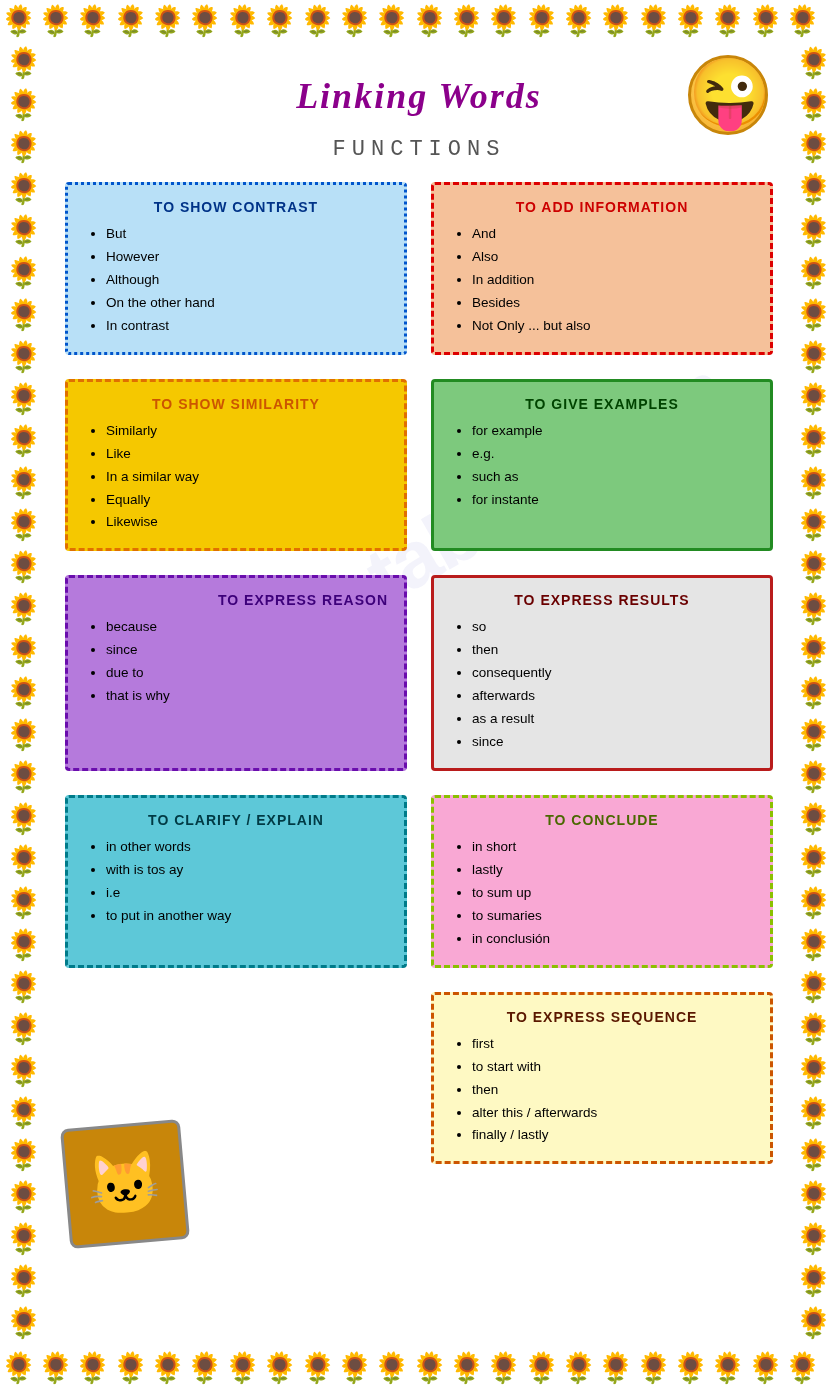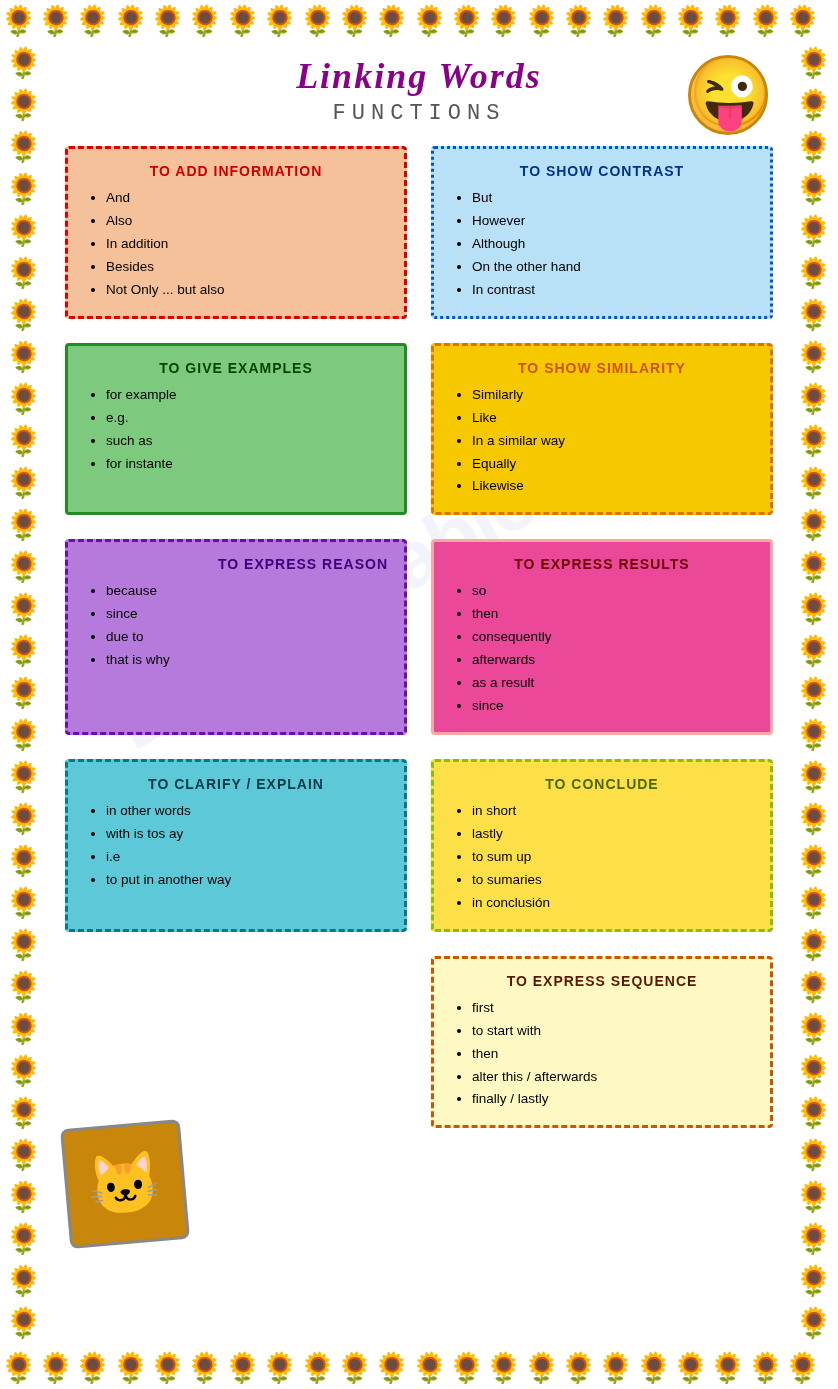--- a/index.html
+++ b/index.html
@@ -54,21 +54,21 @@
       overflow: hidden;
     }
 
     .garfield::before {
       content: "🐱";
       font-size: 60px;
     }
 
     .content {
       position: relative;
-      padding: 45px 65px 45px 65px;
+      padding: 65px 65px 45px 65px;
       z-index: 1;
     }
 
     
     .title-section {
       text-align: center;
       margin-bottom: 20px;
       margin-top: 10px;
     }
 
@@ -80,21 +80,21 @@
       font-weight: bold;
       letter-spacing: 2px;
     }
 
     .title-sub {
       font-family: 'Courier New', monospace;
       font-size: 22px;
       color: #555;
       letter-spacing: 6px;
       font-weight: normal;
-      margin-top: 4px;
+      margin-top: 20px;
     }
 
     
     .grid {
       display: grid;
       grid-template-columns: 1fr 1fr;
       gap: 24px;
       margin-bottom: 24px;
     }
 
@@ -145,34 +145,34 @@
     }
     .border-solid-green .card-title { color: #004400; }
 
     .border-dashed-purple {
       border: 3px dashed #6a0dad;
       background: #b57adc;
     }
     .border-dashed-purple .card-title { color: #3d007a; text-align: right; }
 
     .border-solid-red {
-      border: 3px solid #fca5a5;
-      background: #ec4899;
+      border: 3px solid #b91c1c;
+      background: #e5e5e5;
     }
     .border-solid-red .card-title { color: #6a0000; }
 
     .border-dashed-teal {
       border: 3px dashed #007b8a;
       background: #5dc8d8;
     }
     .border-dashed-teal .card-title { color: #003a44; }
 
     .border-dashed-yellow-green {
       border: 3px dashed #8bc000;
-      background: #fde047;
+      background: #f9a8d4;
     }
     .border-dashed-yellow-green .card-title { color: #4a6800; }
 
     .border-dashed-orange2 {
       border: 3px dashed #cc5500;
       background: #fef9c3;
     }
     .border-dashed-orange2 .card-title { color: #5a1800; }
 
     
@@ -390,60 +390,60 @@
   <div class="watermark">ESLprintables.com</div>
 
   <div class="content">
 
     <div class="title-section">
       <div class="title-main">Linking Words</div>
       <div class="title-sub">FUNCTIONS</div>
     </div>
 
     <div class="grid">
+      <div class="card border-dotted-blue">
+        <div class="card-title">TO SHOW CONTRAST</div>
+        <ul>
+          <li>But</li>
+          <li>However</li>
+          <li>Although</li>
+          <li>On the other hand</li>
+          <li>In contrast</li>
+        </ul>
+      </div>
       <div class="card border-dashed-red">
         <div class="card-title">TO ADD INFORMATION</div>
         <ul>
           <li>And</li>
           <li>Also</li>
           <li>In addition</li>
           <li>Besides</li>
           <li>Not Only ... but also</li>
         </ul>
       </div>
-      <div class="card border-dotted-blue">
-        <div class="card-title">TO SHOW CONTRAST</div>
-        <ul>
-          <li>But</li>
-          <li>However</li>
-          <li>Although</li>
-          <li>On the other hand</li>
-          <li>In contrast</li>
-        </ul>
-      </div>
     </div>
 
     <div class="grid">
-      <div class="card border-solid-green">
-        <div class="card-title">TO GIVE EXAMPLES</div>
-        <ul>
-          <li>for example</li>
-          <li>e.g.</li>
-          <li>such as</li>
-          <li>for instante</li>
-        </ul>
-      </div>
       <div class="card border-dashed-orange">
         <div class="card-title">TO SHOW SIMILARITY</div>
         <ul>
           <li>Similarly</li>
           <li>Like</li>
           <li>In a similar way</li>
           <li>Equally</li>
           <li>Likewise</li>
+        </ul>
+      </div>
+      <div class="card border-solid-green">
+        <div class="card-title">TO GIVE EXAMPLES</div>
+        <ul>
+          <li>for example</li>
+          <li>e.g.</li>
+          <li>such as</li>
+          <li>for instante</li>
         </ul>
       </div>
     </div>
 
     <div class="grid">
       <div class="card border-dashed-purple">
         <div class="card-title">TO EXPRESS REASON</div>
         <ul>
           <li>because</li>
           <li>since</li>

